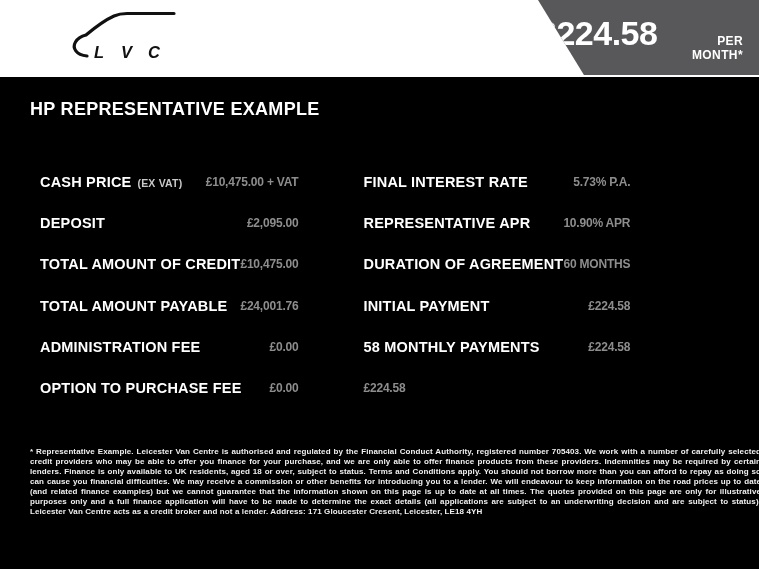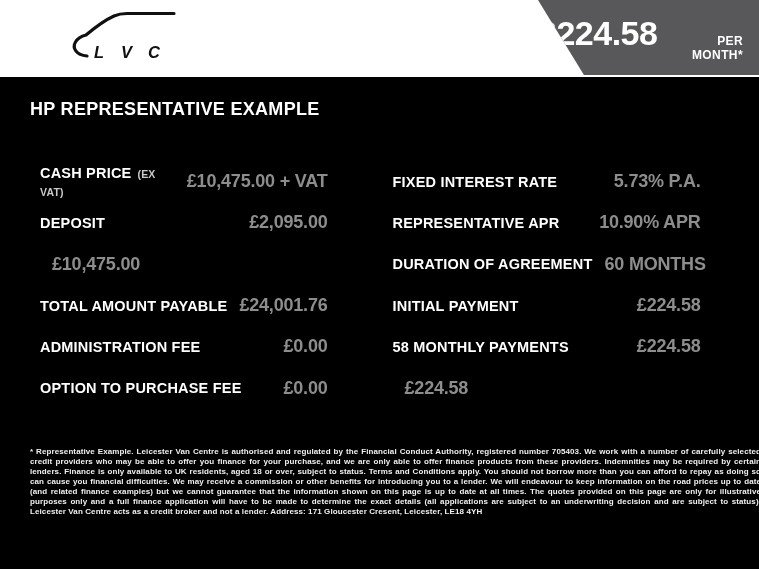--- a/index.html
+++ b/index.html
@@ -27,21 +27,21 @@
     color:#fff; font-weight:bold; font-size:18px; letter-spacing:0.3px;margin-left:16px;
   }
   
   .finance { position:absolute; top:161px; left:0; width:605px; display:flex; }
   .fin-col { display:flex; flex-direction:column; }
   .fin-col.left  { margin-left:40px; width:306px; }
   .fin-col.right { margin-left:65px; width:308px; }
   .fin-row { height:41.3px; display:flex; justify-content:space-between; align-items:center; }
   .fin-label { color:#ffffff; font-weight:bold; font-size:14.5px; letter-spacing:0.2px; white-space:nowrap; }
   .fin-note  { color:#c9c9c9; font-weight:bold; font-size:10.5px; letter-spacing:0.2px; margin-left:6px; }
-  .fin-value { color:#8d8d8d; font-weight:bold; font-size:18px; letter-spacing:-0.2px; white-space:nowrap;margin-left:12px; }
+  .fin-value { color:#8d8d8d; font-weight:bold; font-size:12px; letter-spacing:-0.2px; white-space:nowrap; }
   
   .disclaimer {
     position:absolute; top:447px; left:30px; width:731px;
     color:#f0f0f0; font-size:8px; font-weight:bold; line-height:10px;
     letter-spacing:0.1px; text-align:justify;
   }
 </style>
 </head>
 <body>
 
@@ -70,38 +70,39 @@
     <div class="fin-col left">
         <div class="fin-row">
           <span><span class="fin-label">CASH PRICE</span><span class="fin-note">(EX VAT)</span></span>
           <span class="fin-value">£10,475.00 + VAT</span>
         </div>
         <div class="fin-row">
           <span><span class="fin-label">DEPOSIT</span></span>
           <span class="fin-value">£2,095.00</span>
         </div>
         <div class="fin-row">
+          <span><span class="fin-label">TOTAL AMOUNT OF CREDIT</span></span>
           <span class="fin-value">£10,475.00</span>
         </div>
         <div class="fin-row">
           <span><span class="fin-label">TOTAL AMOUNT PAYABLE</span></span>
           <span class="fin-value">£24,001.76</span>
         </div>
         <div class="fin-row">
           <span><span class="fin-label">ADMINISTRATION FEE</span></span>
           <span class="fin-value">£0.00</span>
         </div>
         <div class="fin-row">
           <span><span class="fin-label">OPTION TO PURCHASE FEE</span></span>
           <span class="fin-value">£0.00</span>
         </div>
       </div>
     <div class="fin-col right">
         <div class="fin-row">
-          <span><span class="fin-label">FIXED INTEREST RATE</span></span>
+          <span><span class="fin-label">FINAL INTEREST RATE</span></span>
           <span class="fin-value">5.73% P.A.</span>
         </div>
         <div class="fin-row">
           <span><span class="fin-label">REPRESENTATIVE APR</span></span>
           <span class="fin-value">10.90% APR</span>
         </div>
         <div class="fin-row">
           <span><span class="fin-label">DURATION OF AGREEMENT</span></span>
           <span class="fin-value">60 MONTHS</span>
         </div>

